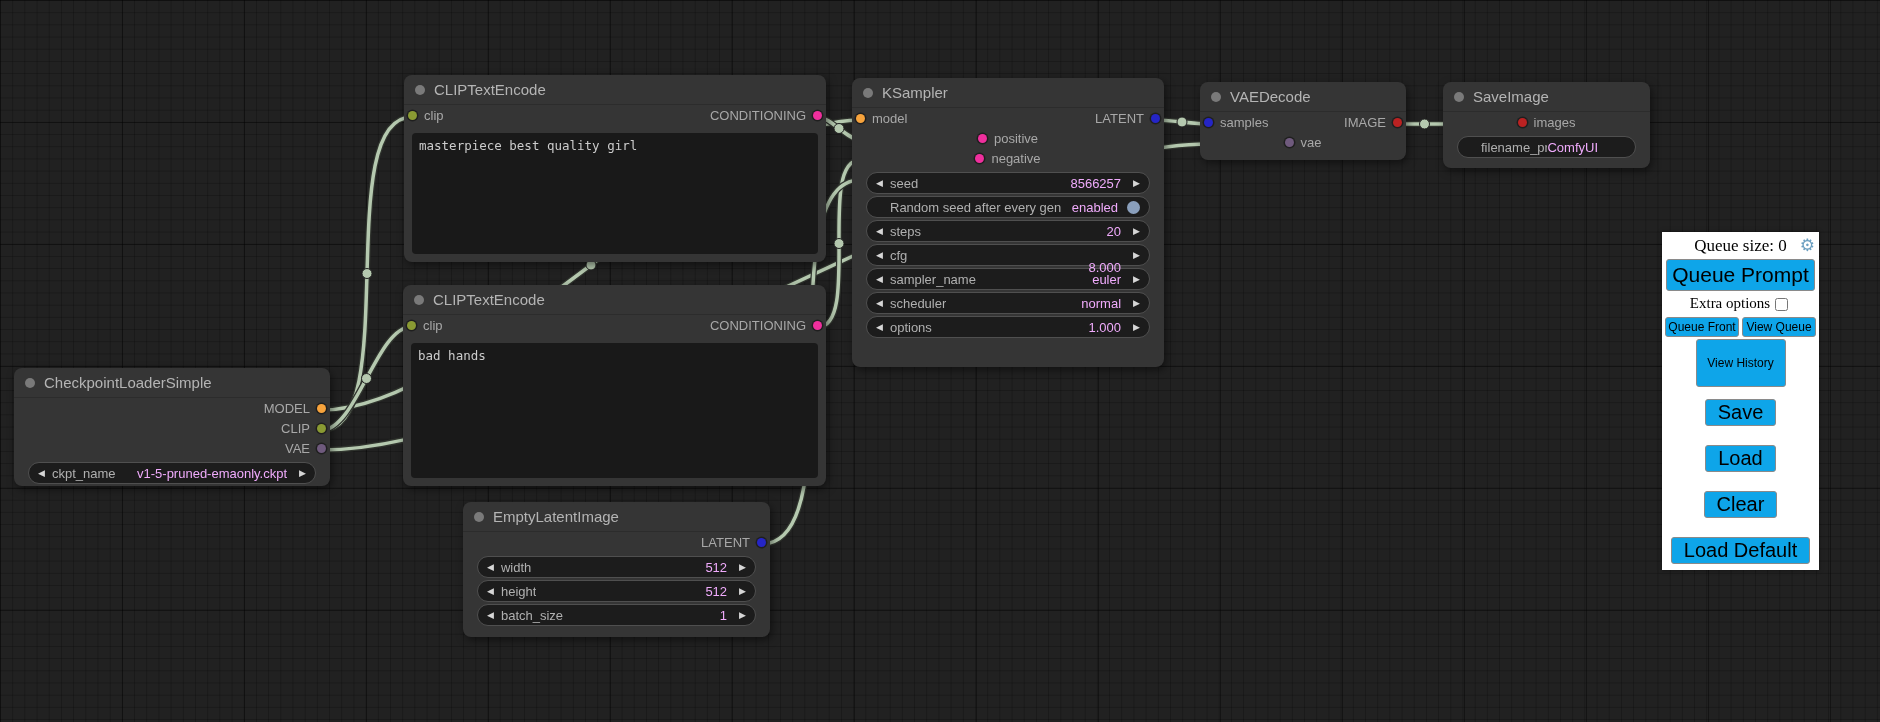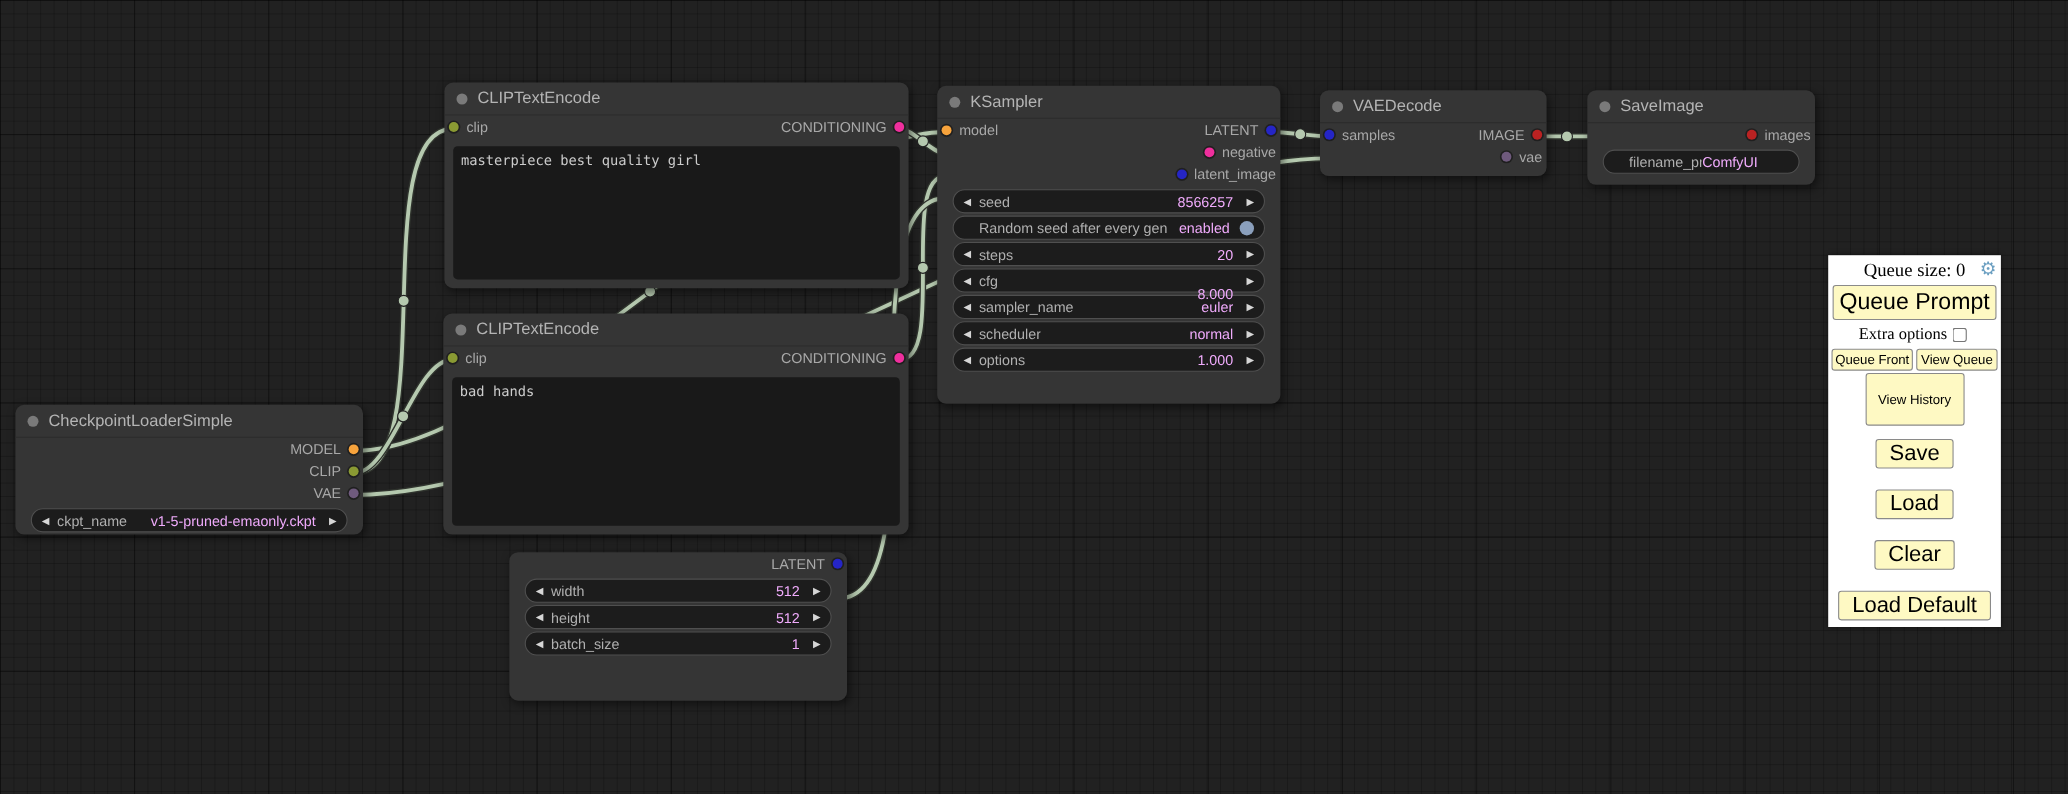--- a/index.html
+++ b/index.html
@@ -14,21 +14,21 @@
     background-size:122px 122px,122px 122px,12.2px 12.2px,12.2px 12.2px;}
   #links-svg{position:absolute;left:0;top:0;width:1880px;height:722px;z-index:1;}
 
   .node{position:absolute;background:#353535;border-radius:8px;z-index:10;
         box-shadow:2px 3px 9px rgba(0,0,0,0.5);box-sizing:border-box;}
   .node-title{height:30px;display:flex;align-items:center;gap:9px;padding:0 11px;
         border-bottom:1px solid #2c2c2c;box-sizing:border-box;}
   .title-dot{width:10px;height:10px;border-radius:50%;background:#7a7a7a;flex:0 0 auto;}
   .title-text{color:#b4b4b4;font-size:15px;white-space:nowrap;}
   .slot-rows{position:relative;}
-  .slot-row{height:20px;display:flex;align-items:center;justify-content:flex-end;
+  .slot-row{height:20px;display:flex;align-items:center;justify-content:center;
         padding:0 4px;box-sizing:border-box;}
   .slot-in,.slot-out{display:flex;align-items:center;gap:7px;}
   .slot-out{margin-left:auto;}
   .port{width:9px;height:9px;border-radius:50%;box-shadow:0 0 0 1.5px rgba(0,0,0,0.4);flex:0 0 auto;}
   .slot-label{color:#a8a8a8;font-size:13px;white-space:nowrap;}
   .widgets{padding:2px 14px 0;}
   .widget{height:22px;margin:2px 0;background:#1c1c1c;border:1px solid #4f4f4f;border-radius:11px;
         display:flex;align-items:center;padding:0 9px;box-sizing:border-box;font-size:13px;}
   .warrow{color:#d6d6d6;font-size:9px;line-height:1;cursor:pointer;flex:0 0 auto;}
   .wlabel{color:#b0b0b0;margin-left:7px;white-space:nowrap;overflow:hidden;}
@@ -40,21 +40,21 @@
   .prompt-box{position:absolute;left:8px;right:8px;bottom:8px;background:#191919;border-radius:4px;
         padding:5px 7px;font-family:"DejaVu Sans Mono","Liberation Mono",monospace;
         font-size:12.5px;color:#cccccc;box-sizing:border-box;white-space:pre-wrap;cursor:text;}
 
   .menu{position:absolute;left:1662px;top:232px;width:157px;background:#ffffff;z-index:50;
         padding:2px 2px 6px;box-sizing:border-box;color:#000;
         font-family:"Liberation Serif",serif;box-shadow:0 0 4px rgba(0,0,0,0.5);}
   .menu-header{position:relative;text-align:center;font-size:17px;padding:2px 0 3px;}
   .gear{position:absolute;right:2px;top:1px;color:#6b9fc1;font-size:17px;cursor:pointer;
         font-family:"DejaVu Sans",sans-serif;}
-  .menu button{font-family:"Liberation Sans",sans-serif;background:#fef9c3;color:#000;
+  .menu button{font-family:"Liberation Sans",sans-serif;background:#0ea5e9;color:#000;
         border:1px solid #8a8a8a;border-radius:3px;cursor:pointer;}
   .btn-queue-prompt{display:block;width:calc(100% - 4px);margin:0 auto 3px;font-size:21px;padding:3px 0;}
   .extra-row{text-align:center;font-size:15px;padding:1px 0 3px;}
   .extra-row input{vertical-align:middle;margin-left:5px;width:13px;height:13px;}
   .btn-row{display:flex;gap:3px;margin:0 1px 2px;}
   .btn-row button{flex:1;font-size:12px;padding:2px 0;}
   .btn-view-history{display:block;margin:0 auto;width:90px;font-size:12px;padding:16px 0;}
   .stack{margin-top:12px;display:flex;flex-direction:column;align-items:center;gap:19px;}
   .stack button{font-size:20px;padding:1px 12px;}
 </style>
@@ -177,27 +177,27 @@
               <span class="slot-label">model</span>
             </span>
             <span class="slot-out">
               <span class="slot-label">LATENT</span>
               <span class="port" style="background: rgb(37, 37, 198);"></span>
             </span>
           </div>
           <div class="slot-row">
             <span class="slot-in">
               <span class="port" style="background: rgb(239, 47, 157);"></span>
+              <span class="slot-label">positive</span>
+            </span>
+          </div>
+          <div class="slot-row">
+            <span class="slot-in">
+              <span class="port" style="background: rgb(239, 47, 157);"></span>
               <span class="slot-label">negative</span>
-            </span>
-          </div>
-          <div class="slot-row">
-            <span class="slot-in">
-              <span class="port" style="background: rgb(37, 37, 198);"></span>
-              <span class="slot-label">latent_image</span>
             </span>
           </div>
         </div>
         <div class="widgets">
           <div class="widget ">
             <span class="warrow">◀</span>
             <span class="wlabel">seed</span>
             <span class="wspacer"></span>
             <span class="wvalue" style="margin-right: 12px; margin-left: 16px;">8566257</span>
             <span class="warrow">▶</span>
@@ -239,20 +239,24 @@
           <div class="widget ">
             <span class="warrow">◀</span>
             <span class="wlabel">options</span>
             <span class="wspacer"></span>
             <span class="wvalue" style="margin-right: 12px;">1.000</span>
             <span class="warrow">▶</span>
           </div>
         </div>
       </div>
       <div class="node" style="left: 463px; top: 502px; width: 307px; height: 135px;">
+        <div class="node-title">
+          <span class="title-dot"></span>
+          <span class="title-text">EmptyLatentImage</span>
+        </div>
         <div class="slot-rows">
           <div class="slot-row">
             <span class="slot-out">
               <span class="slot-label">LATENT</span>
               <span class="port" style="background: rgb(37, 37, 198);"></span>
             </span>
           </div>
         </div>
         <div class="widgets">
           <div class="widget ">

